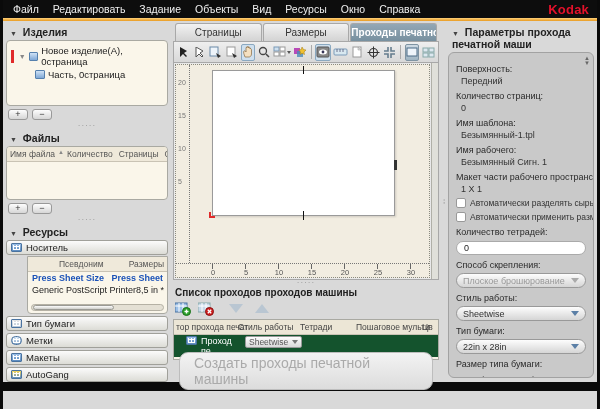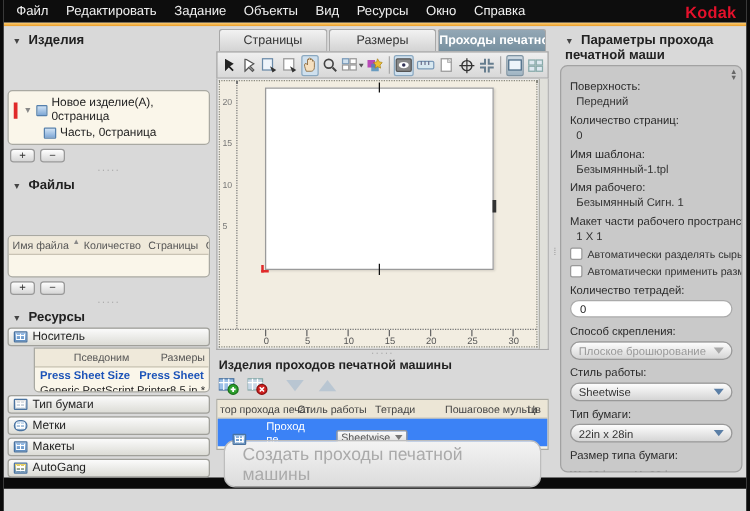--- a/index.html
+++ b/index.html
@@ -18,21 +18,21 @@
   
   .menubar { height:18px; background:#0d0d0d; display:flex; align-items:center; gap:14px; padding:0 10px;
              color:#f0f0f0; font-size:10.5px; position:relative; }
   .menu-item { cursor:default; }
   .brand { position:absolute; right:8px; color:#e4112b; font-weight:bold; font-size:13px; letter-spacing:0.2px; }
   .accent { height:3px; background:linear-gradient(#ffd27a,#e89a22); }
   
   .content { display:flex; height:361px; background:#d9d9d9; }
   .sec-head { font-size:10.5px; font-weight:bold; color:#222; padding:3px 2px 2px 4px; }
   .sec-head .tri { font-size:7px; color:#444; margin-right:3px; }
-  .panel-box { background:#faf6ea; border:1px solid #a9a9a2; border-radius:4px; overflow:hidden;margin-top:32px; }
+  .panel-box { background:#faf6ea; border:1px solid #a9a9a2; border-radius:4px; overflow:hidden; }
   .mini-btn { width:20px; height:11px; background:linear-gradient(#fefefe,#d6d6d6); border:1px solid #999;
               border-radius:3px; font-size:9px; line-height:9px; text-align:center; color:#333; }
   .dots { text-align:center; color:#9a9a9a; font-size:8px; letter-spacing:1px; line-height:6px; }
   
   .left { width:168px; padding:2px 3px 0 3px; display:flex; flex-direction:column; }
   .tree-item { display:flex; align-items:center; gap:3px; font-size:9.5px; color:#222; padding:1px 2px; }
   .prod-marker { width:3px; height:13px; background:#e02a2a; margin-right:2px; }
   .node-icon { width:10px; height:9px; background:linear-gradient(#cfe2f5,#7fa8d6); border:1px solid #5580ad; border-radius:1px; }
   .twist { font-size:7px; color:#888; }
   .btn-row { display:flex; gap:4px; padding:3px 2px; }
@@ -77,21 +77,21 @@
   .v-ruler { position:absolute; left:0; top:0; bottom:14px; width:14px; border-right:1px dotted #777; font-size:7px; color:#777; }
   .v-num { position:absolute; left:2px; }
   .vscroll { width:7px; background:#e0e0da; border-left:1px solid #b0b0a8; }
   .hsplit { height:6px; }
   
   .runs { height:96px; margin:0 2px; display:flex; flex-direction:column; }
   .runs-title { font-size:10px; font-weight:bold; color:#222; padding:1px 2px; }
   .runs-tools { display:flex; align-items:center; gap:6px; padding:1px 2px 2px 2px; }
   .runs-box { flex:1; background:#f7f3e7; border:1px solid #a9a9a2; display:flex; flex-direction:column; overflow:hidden; }
   .runs-head { display:flex; background:#ece6d6; border-bottom:1px solid #c9c3b4; font-size:8.5px; color:#444; padding:2px 2px; gap:0; white-space:nowrap; }
-  .runs-row { display:flex; align-items:flex-end; background:#3b82f6; color:#fff; font-size:9px; padding:1px 2px; gap:16px; }
+  .runs-row { display:flex; align-items:flex-start; background:#14532d; color:#fff; font-size:9px; padding:1px 2px; gap:4px; }
   .row-dd { background:linear-gradient(#fdfdfd,#d9d9d9); border:1px solid #999; border-radius:2px; color:#555;
             font-size:8.5px; padding:0 3px; display:flex; align-items:center; gap:4px; }
   .caret { width:0; height:0; border-left:3px solid transparent; border-right:3px solid transparent; border-top:4px solid #777; }
   .tri-btn { width:0; height:0; border-left:7px solid transparent; border-right:7px solid transparent; }
   .tri-down { border-top:9px solid #b9c6d2; }
   .tri-up { border-bottom:9px solid #b9c6d2; }
   .create-row { height:22px; display:flex; justify-content:flex-end; align-items:center; padding:2px 6px; }
   .create-btn { background:linear-gradient(#f3f3f3,#dcdcdc); border:1px solid #bdbdbd; border-radius:9px;
                 color:#aaa; font-size:14px; padding:2px 14px; }
   
@@ -359,21 +359,21 @@
             <span class="h-tick" style="left:234px;"></span>
               <span class="h-num" style="left:235px;">30</span>
           </div>
         </div>
         <div class="vscroll"></div>
       </div>
 
       <div class="hsplit dots">·····</div>
 
       <div class="runs">
-        <div class="runs-title">Изделия проходов печатной машины</div>
+        <div class="runs-title">Список проходов проходов машины</div>
         <div class="runs-tools">
           <div class="tool">
               <svg width="17" height="14">
                 <rect x="0" y="1" width="12" height="9" fill="#9cc0e8" stroke="#4a73a0"></rect>
                 <line x1="4" y1="1" x2="4" y2="10" stroke="#fff"></line>
                 <line x1="8" y1="1" x2="8" y2="10" stroke="#fff"></line>
                 <line x1="0" y1="4" x2="12" y2="4" stroke="#fff"></line>
                 <circle cx="11.5" cy="9.5" r="4" fill="#2ca02c" stroke="#1a701a"></circle>
                 <line x1="9.5" y1="9.5" x2="13.5" y2="9.5" stroke="#fff" stroke-width="1.4"></line>
                 <line x1="11.5" y1="7.5" x2="11.5" y2="11.5" stroke="#fff" stroke-width="1.4"></line>

